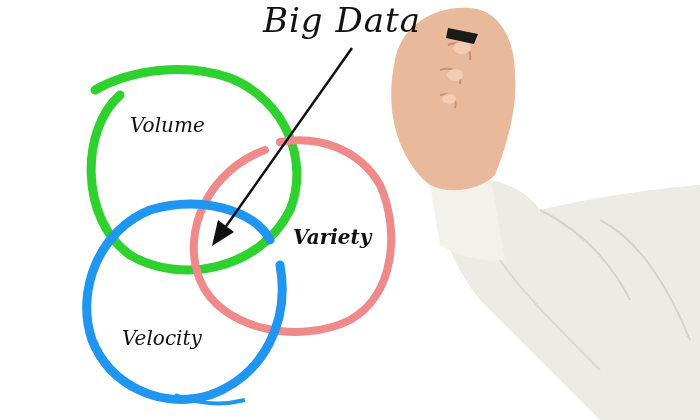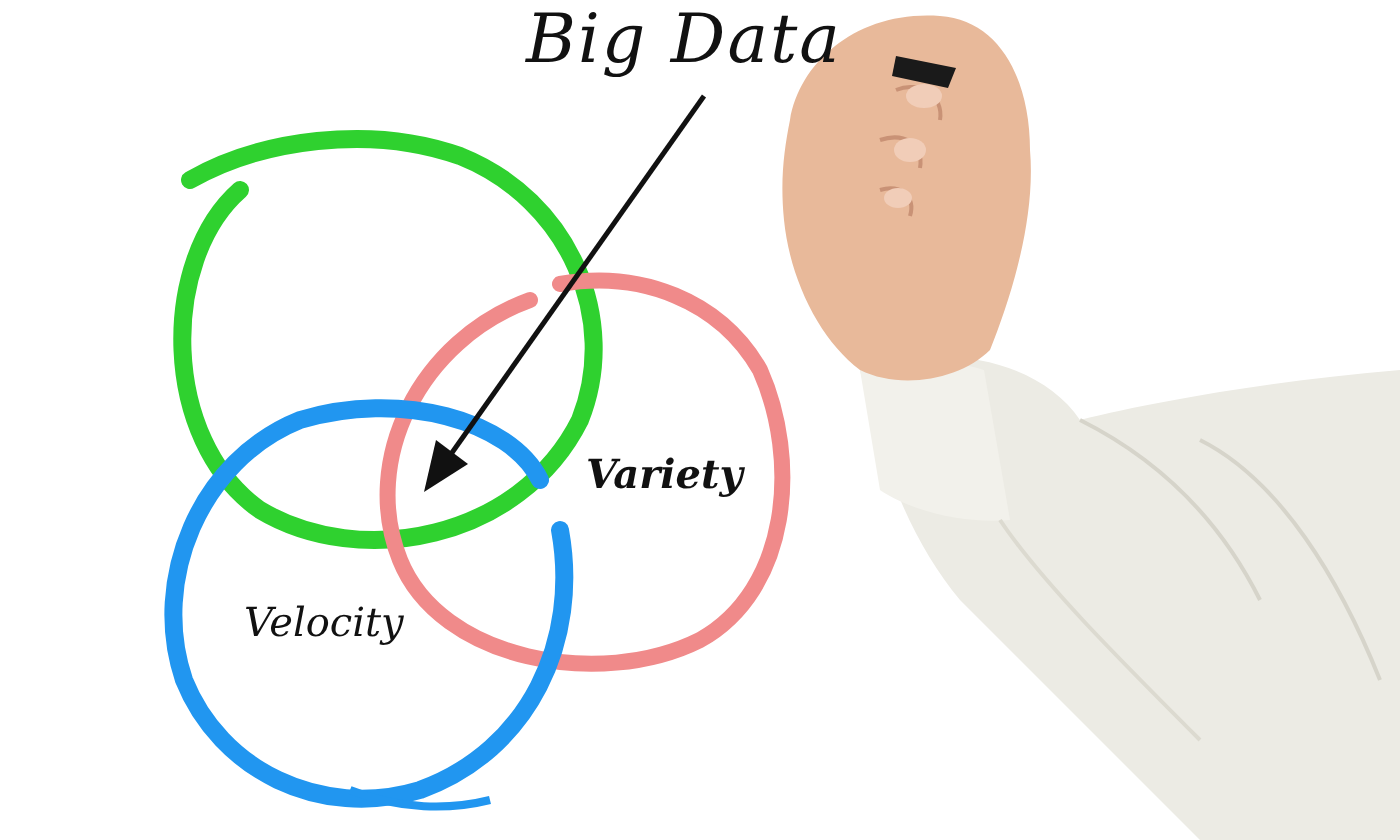--- a/index.html
+++ b/index.html
@@ -14,21 +14,21 @@
     .label {
       position: absolute;
       font-family: "DejaVu Serif", serif;
       font-style: italic;
       color: #111111;
       white-space: nowrap;
     }
     .title { left: 263px; top: 0px; font-size: 34px; letter-spacing: 1px; }
     .lbl-volume { left: 130px; top: 113px; font-size: 20px; }
     .lbl-variety { left: 293px; top: 225px; font-size: 20px; font-weight: bold; }
-    .lbl-velocity { left: 122px; top: 299px; font-size: 20px; }
+    .lbl-velocity { left: 122px; top: 326px; font-size: 20px; }
   </style>
 </head>
 <body>
 
 <div class="canvas">
   <svg class="diagram" width="700" height="420" viewBox="0 0 700 420">
 
     <g>
       <path d="M430,185 C470,170 520,180 540,210 C580,200 640,190 700,185 L700,420 L600,420 C560,380 520,340 480,300 C455,270 440,230 430,185 Z" fill="#ecebe4"></path>
       <path d="M430,185 C450,180 470,178 492,185 L505,260 C480,262 455,255 440,245 Z" fill="#f2f1eb"></path>
@@ -62,15 +62,16 @@
       <path d="M175,395 C200,405 225,405 245,400" stroke="#2196f0" stroke-width="4" fill="none"></path>
     </g>
 
     <g>
       <line x1="352" y1="48" x2="222" y2="232" stroke="#111111" stroke-width="2.5"></line>
       <path d="M212,246 L218,220 L234,232 Z" fill="#111111"></path>
     </g>
   </svg>
 
   <div class="label title">Big Data</div>
+  <div class="label lbl-volume">Volume</div>
   <div class="label lbl-variety">Variety</div>
   <div class="label lbl-velocity">Velocity</div>
 </div>
 
 </body></html>

